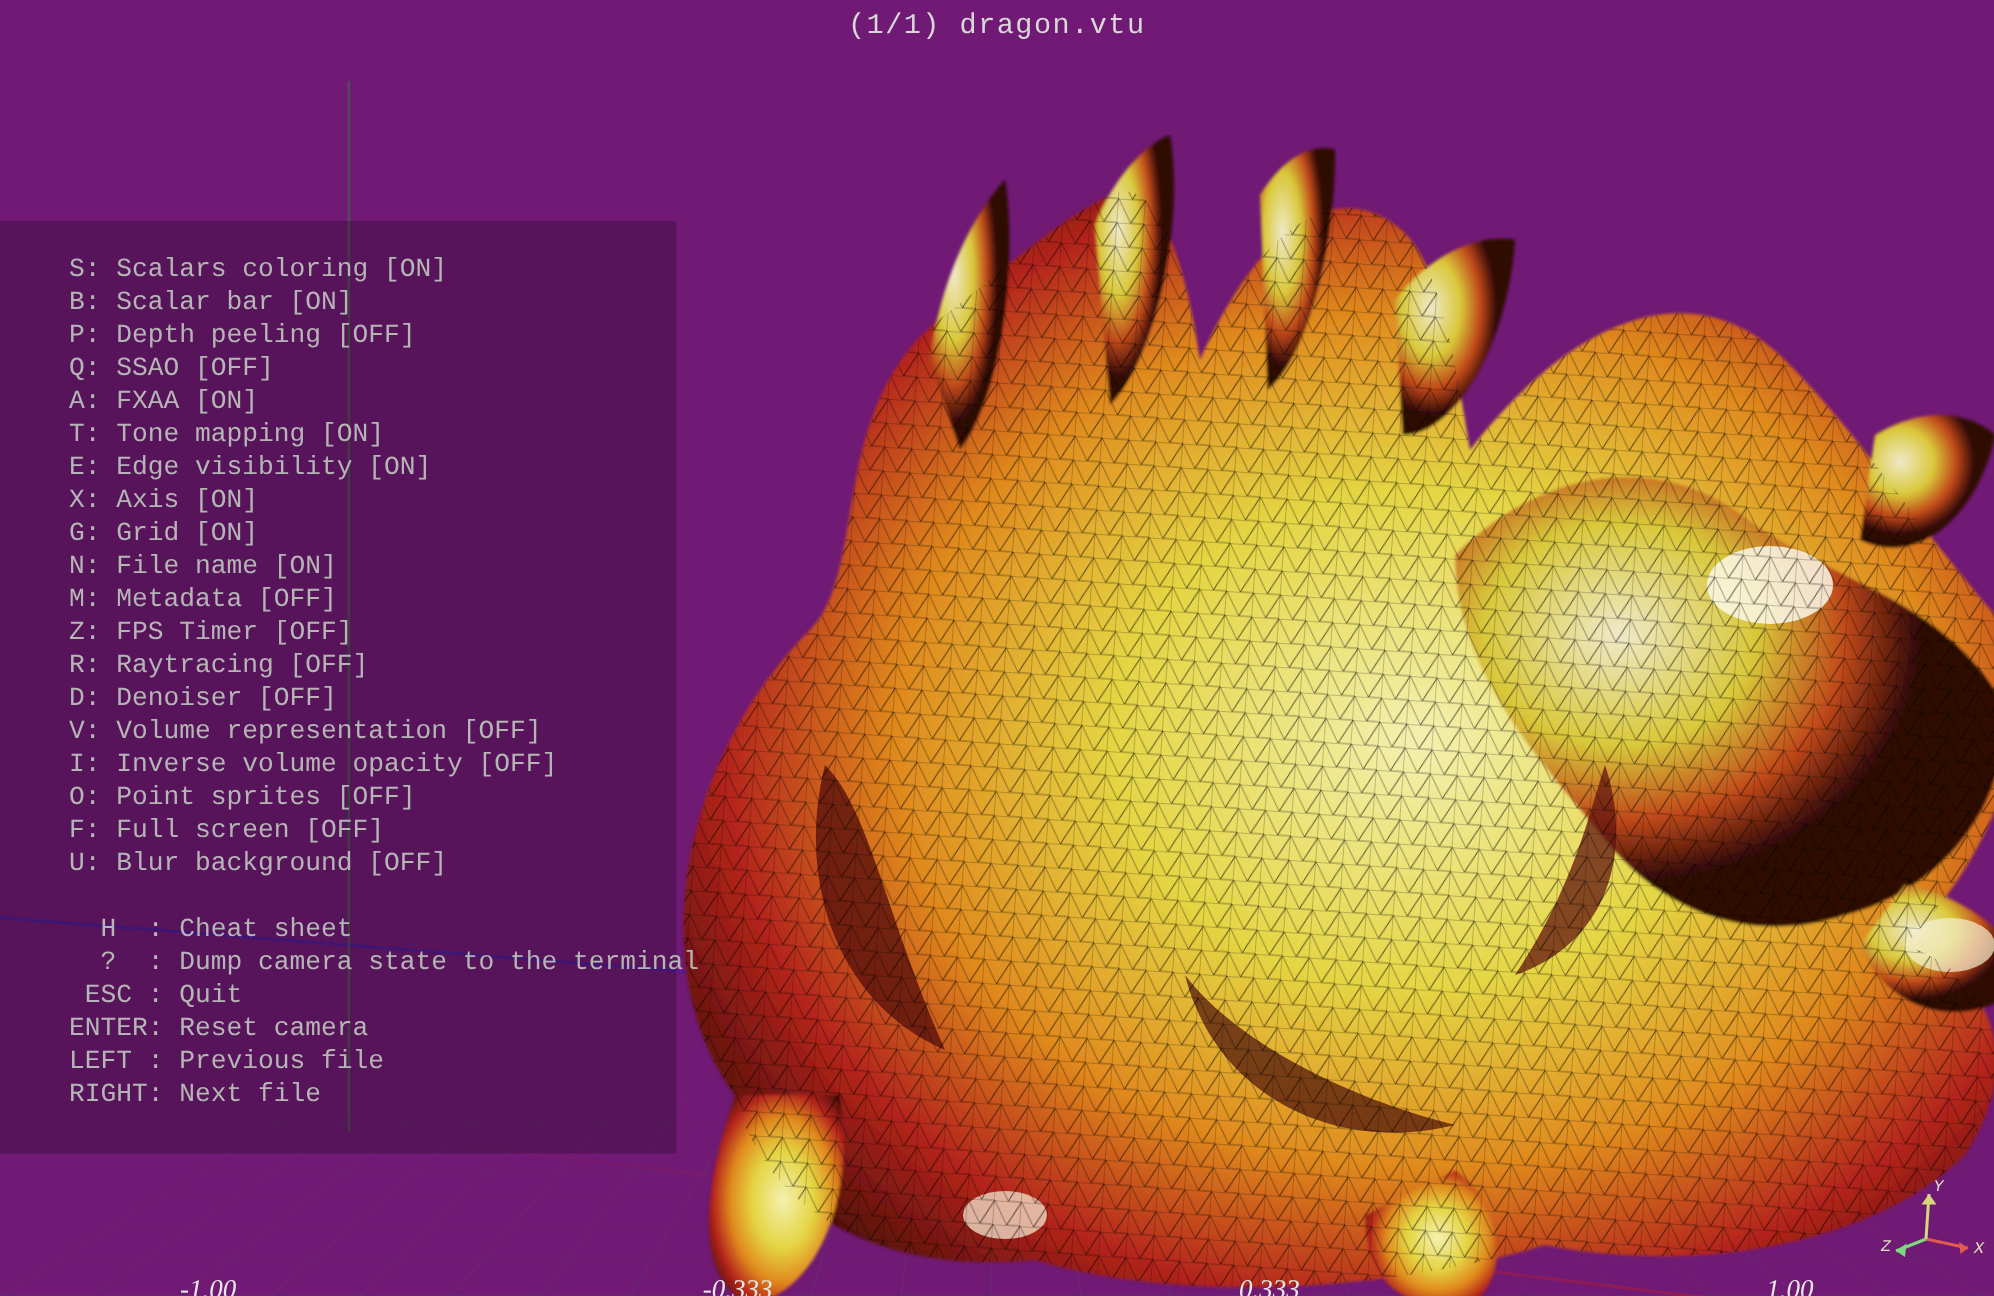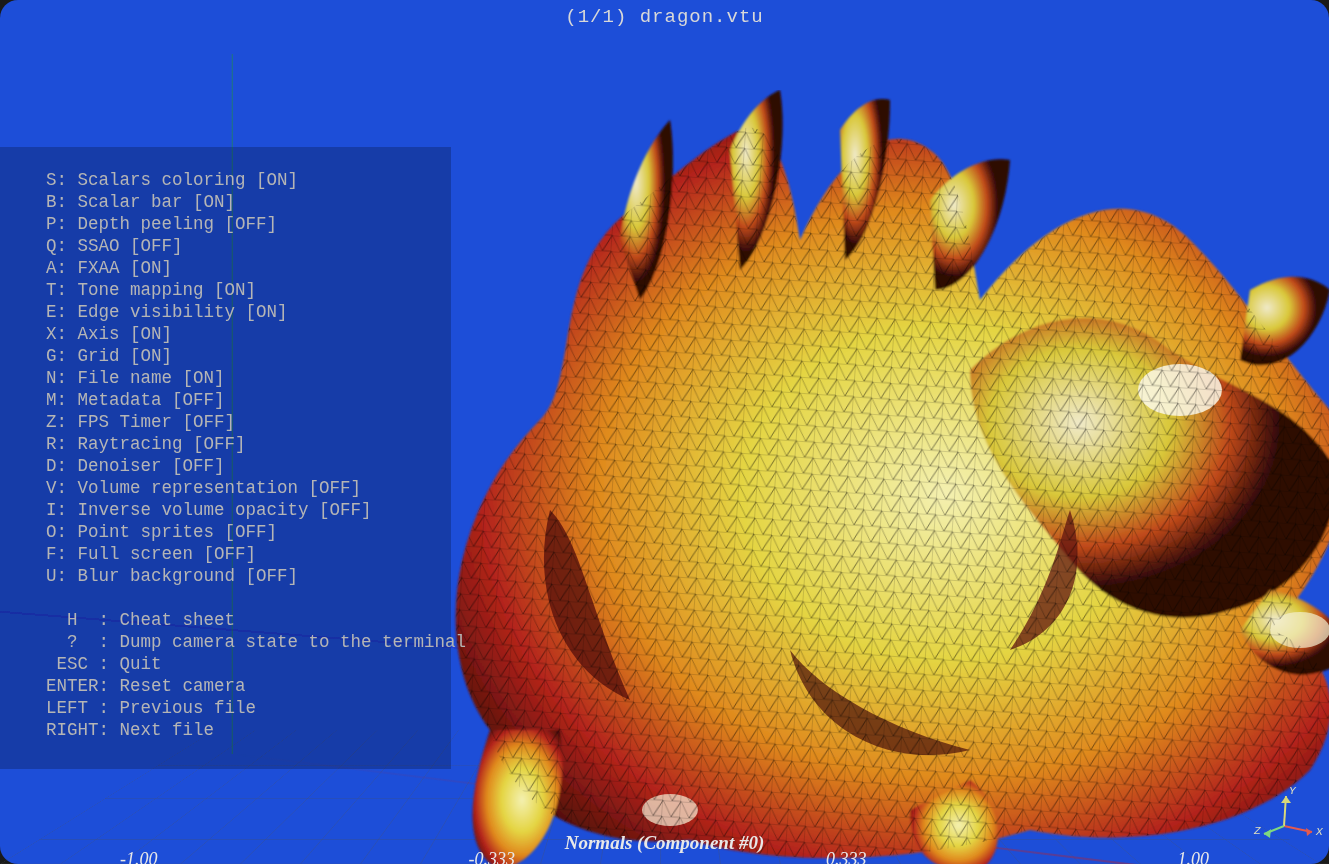--- a/index.html
+++ b/index.html
@@ -8,22 +8,21 @@
     height: 864px;
     overflow: hidden;
     background: #1a1a1a;
     font-family: "Courier New", monospace;
     color: #c0c0c0;
     position: relative;
   }
   .viewport {
     position: absolute;
     inset: 0;
-    background: #1d4ed8;
-    border-radius: 18px;
+    background: #701a75;
   }
   
   .grid-plane {
     position: absolute;
     left: 0; right: 0; bottom: 0;
     height: 420px;
     background:
       repeating-linear-gradient( to right, rgba(80,80,80,0.25) 0 1px, transparent 1px 60px),
       repeating-linear-gradient( to top, rgba(80,80,80,0.25) 0 1px, transparent 1px 55px);
     transform: perspective(780px) rotateX(62deg);
@@ -219,21 +218,20 @@
                  C 220 760, 140 720, 120 640 Z"></path>
       </clipPath>
       <rect x="0" y="0" width="980" height="780" fill="url(#mesh)" clip-path="url(#sil)" opacity="0.85"></rect>
     </svg>
   </div>
 
   <div class="title">(1/1) dragon.vtu</div>
 
   <div class="cheatsheet" id="cheatsheet"><span class="row">S: Scalars coloring [ON]</span><span class="row">B: Scalar bar [ON]</span><span class="row">P: Depth peeling [OFF]</span><span class="row">Q: SSAO [OFF]</span><span class="row">A: FXAA [ON]</span><span class="row">T: Tone mapping [ON]</span><span class="row">E: Edge visibility [ON]</span><span class="row">X: Axis [ON]</span><span class="row">G: Grid [ON]</span><span class="row">N: File name [ON]</span><span class="row">M: Metadata [OFF]</span><span class="row">Z: FPS Timer [OFF]</span><span class="row">R: Raytracing [OFF]</span><span class="row">D: Denoiser [OFF]</span><span class="row">V: Volume representation [OFF]</span><span class="row">I: Inverse volume opacity [OFF]</span><span class="row">O: Point sprites [OFF]</span><span class="row">F: Full screen [OFF]</span><span class="row">U: Blur background [OFF]</span><div class="gap"></div><span class="row">  H  : Cheat sheet</span><span class="row">  ?  : Dump camera state to the terminal</span><span class="row"> ESC : Quit</span><span class="row">ENTER: Reset camera</span><span class="row">LEFT : Previous file</span><span class="row">RIGHT: Next file</span></div>
 
-  <div class="scalar-title">Normals (Component #0)</div>
   <div class="scalar-ticks" id="scalar-ticks">
       <span>-1.00</span>
       <span>-0.333</span>
       <span>0.333</span>
       <span>1.00</span>
     </div>
 
   <div class="axis-widget">
     <svg viewBox="0 0 70 70">
       <g transform="translate(35,42)">

